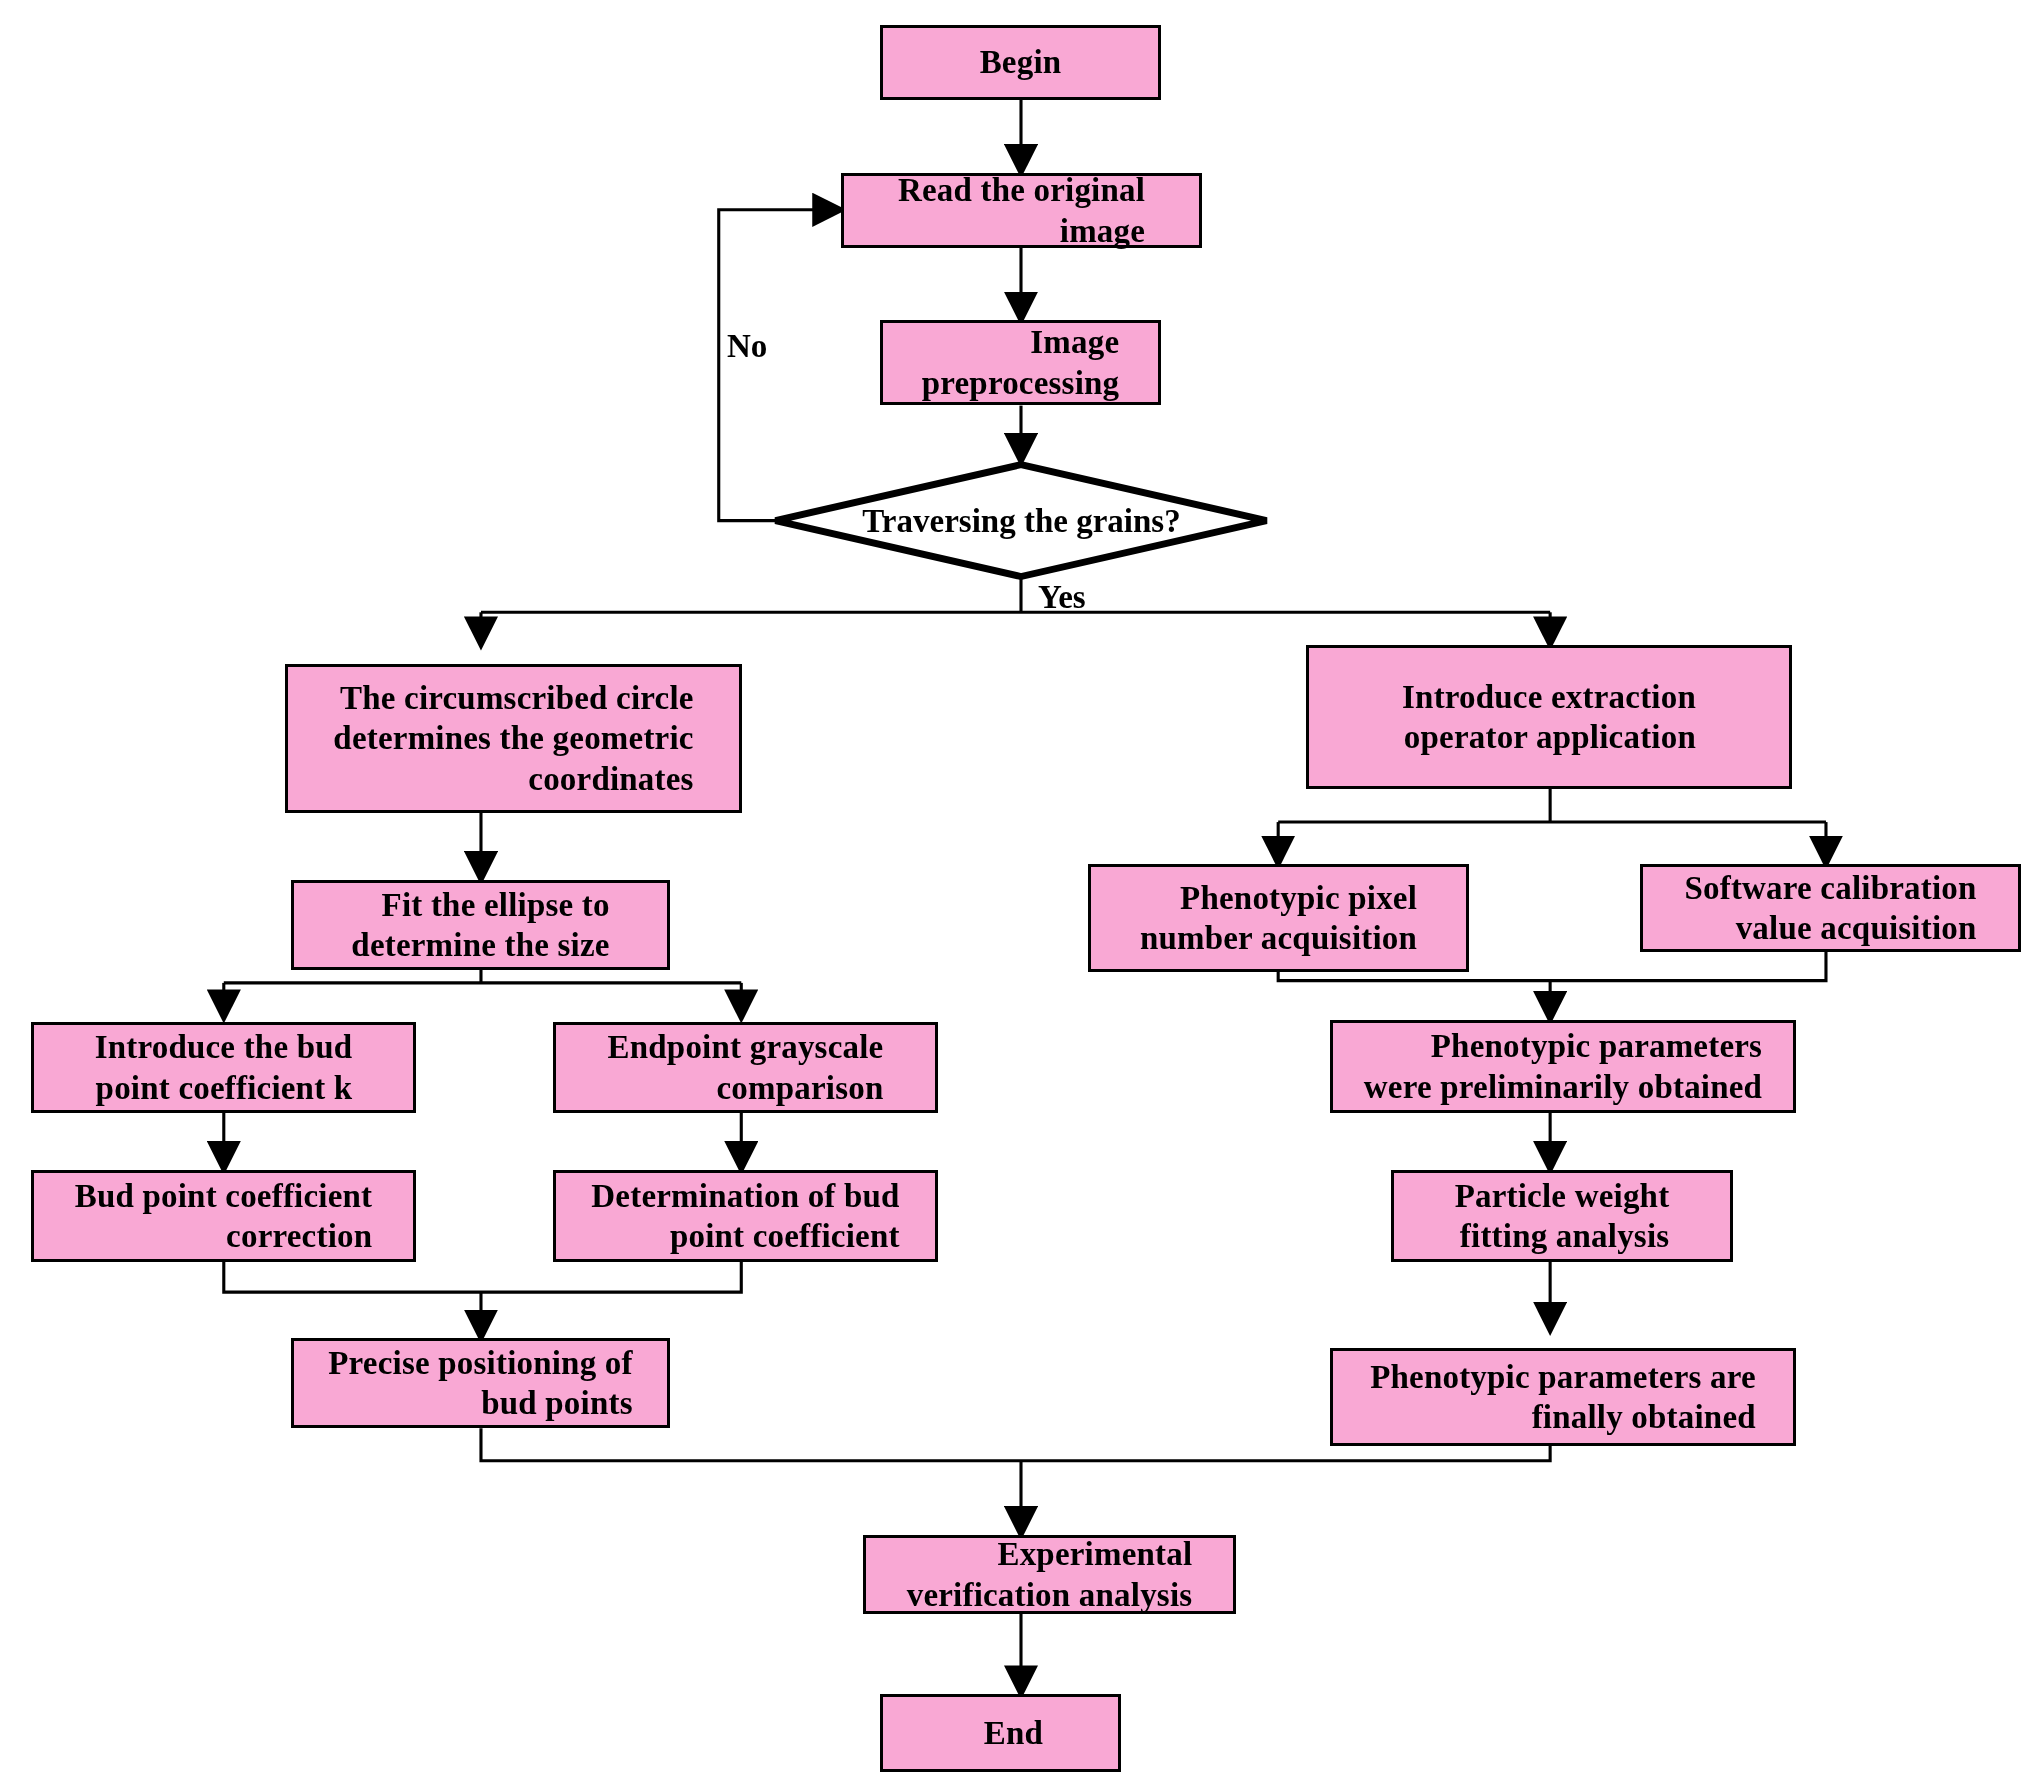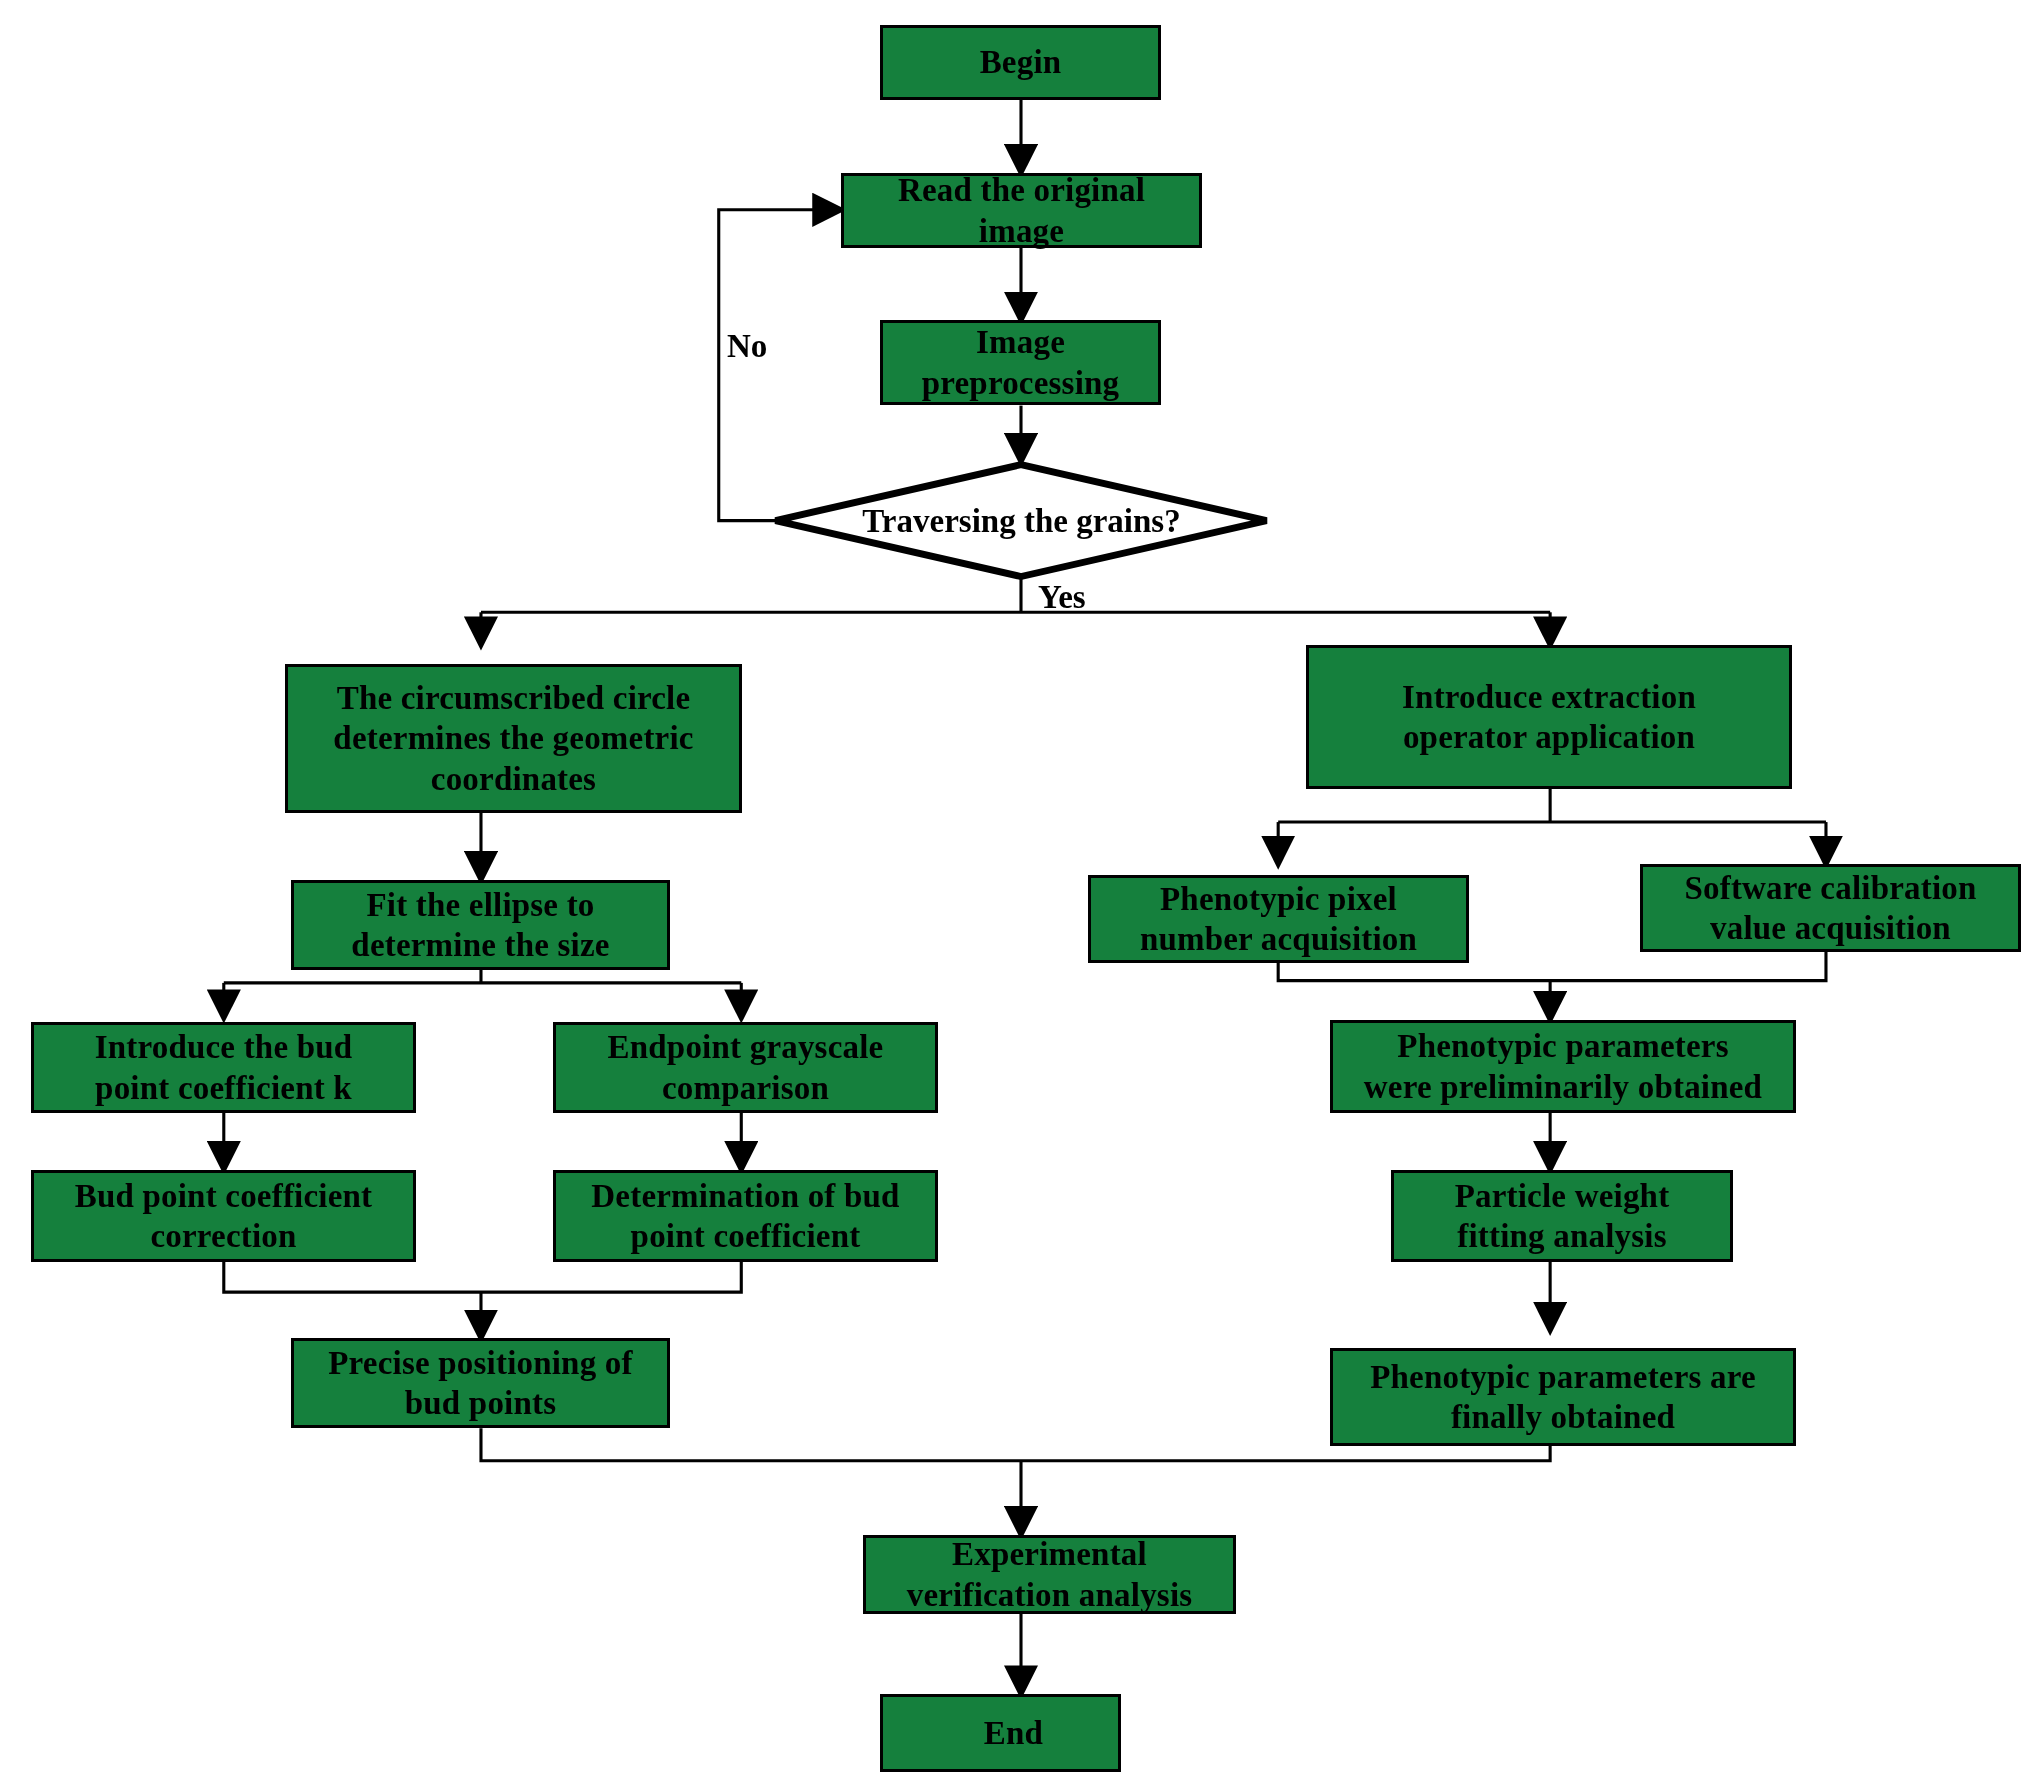--- a/index.html
+++ b/index.html
@@ -21,26 +21,26 @@
   #flow-svg {
     position: absolute;
     left: 0;
     top: 0;
     width: 2035px;
     height: 1784px;
   }
   .node {
     position: absolute;
     box-sizing: border-box;
-    background: #15803d;
+    background: #f9a8d4;
     border: 3.9px solid #000000;
     display: flex;
     align-items: center;
     justify-content: center;
-    text-align: center;
+    text-align: right;
     color: #000000;
     font-weight: bold;
     font-size: 33px;
     line-height: 1.22;
     padding: 1.6px 6.2px;
     white-space: pre-line;
     letter-spacing: 0.2px;
   }
   .edge-label {
     position: absolute;
@@ -152,21 +152,21 @@
   <div class="node" style="left:253px; top:664px; width:457px; height:149px;margin-left:32px;">The circumscribed circle
 determines the geometric
 coordinates</div>
 
   <div class="node" style="left:1306px; top:645px; width:486px; height:144px;">Introduce extraction
 operator application</div>
 
   <div class="node" style="left:291px; top:880px; width:379px; height:90px;">Fit the ellipse to
 determine the size</div>
 
-  <div class="node" style="left:1088px; top:864px; width:381px; height:88px;margin-top:11px;">Phenotypic pixel
+  <div class="node" style="left:1088px; top:864px; width:381px; height:108px;">Phenotypic pixel
 number acquisition</div>
 
   <div class="node" style="left:1640px; top:864px; width:381px; height:88px;">Software calibration
 value acquisition</div>
 
   <div class="node" style="left:31px; top:1022px; width:385px; height:91px;">Introduce the bud
 point coefficient k</div>
 
   <div class="node" style="left:553px; top:1022px; width:385px; height:91px;">Endpoint grayscale
 comparison</div>

